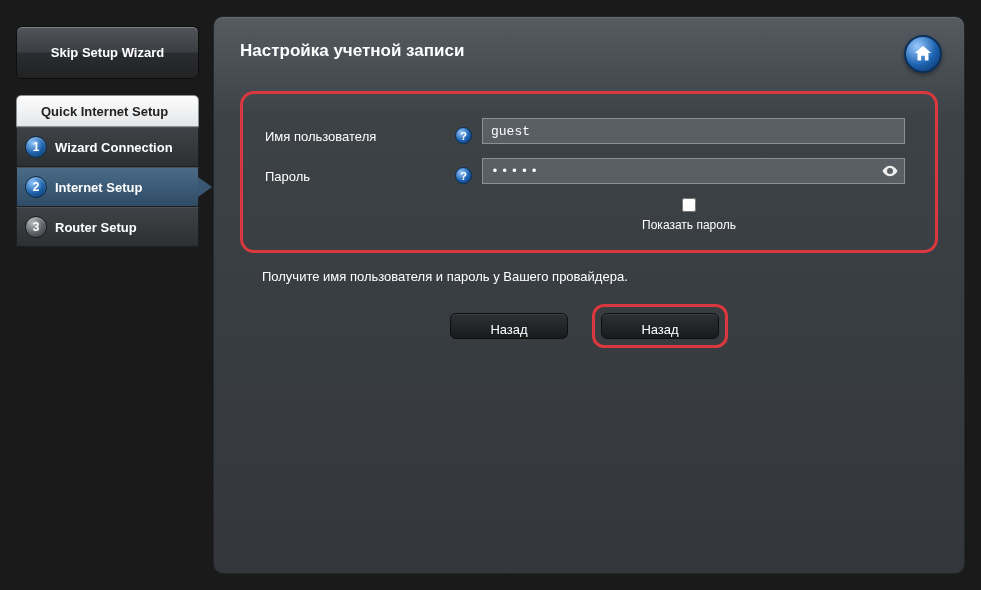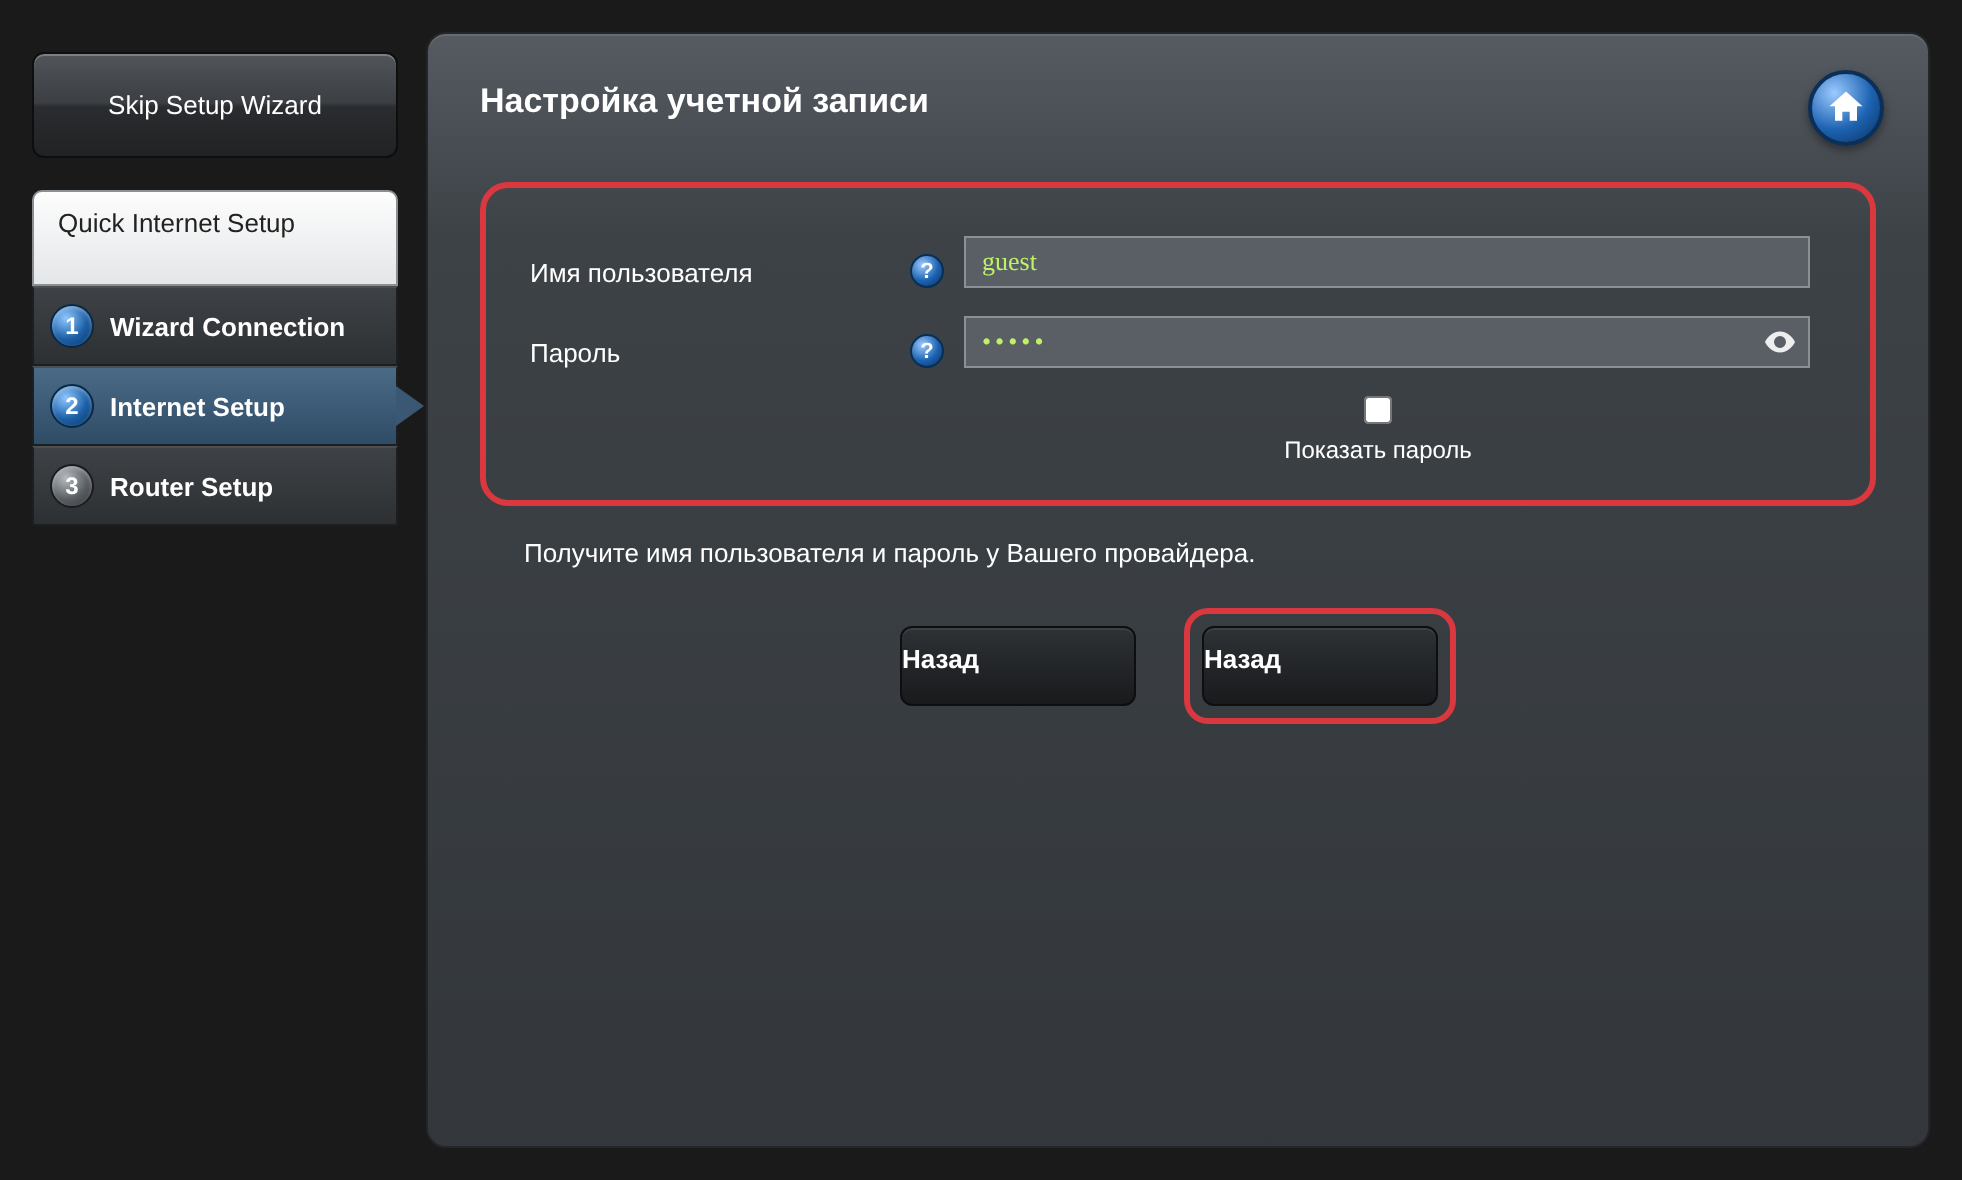--- a/index.html
+++ b/index.html
@@ -23,36 +23,36 @@
     padding-top: 10px;
   }
   .skip-btn {
     display: block;
     width: 100%;
     height: 53px;
     background: linear-gradient(#515559, #3b3e42 48%, #2a2c2f 52%, #202224);
     border: 1px solid #0e0e0e;
     border-radius: 6px;
     color: #fff;
-    font-weight: normal;
+    font-weight: bold;
     font-size: 13px;
     text-align: center;
     line-height: 51px;
     box-shadow: inset 0 1px 0 rgba(255,255,255,.25);
     margin-bottom: 16px;
     cursor: pointer;
   }
   .qis-head {
     background: linear-gradient(#fdfdfd, #e4e6e8);
     color: #222;
-    font-weight: normal;
-    font-size: 13px;
-    height: 48px;
+    font-weight: bold;
+    font-size: 13px;
+    height: 32px;
     line-height: 32px;
-    padding-left: 12px;
+    padding-left: 24px;
     border-radius: 5px 5px 0 0;
     border: 1px solid #8a8f94;
   }
   .step {
     height: 40px;
     display: flex;
     align-items: center;
     gap: 8px;
     padding-left: 8px;
     background: linear-gradient(#3e4246, #2d3033);
@@ -151,23 +151,23 @@
     font-weight: bold;
     text-align: center;
     line-height: 16px;
     cursor: pointer;
   }
   .text-input {
     flex: 1;
     height: 26px;
     border: 1px solid #8b9095;
     background: #595f65;
-    color: #bef264;
+    color: #ffffff;
     padding: 0 8px;
-    font-family: Liberation Serif, serif;
+    font-family: Liberation Mono, monospace;
     font-size: 13px;
   }
   .pw-wrap { flex: 1; position: relative; display:flex; }
   .pw-wrap .text-input { flex:1; padding-right: 30px; letter-spacing: 2px; }
   .eye {
     position: absolute;
     right: 6px; top: 4px;
     width: 18px; height: 18px;
     cursor: pointer;
   }
@@ -185,27 +185,28 @@
   .hint { font-size:13px; margin: 6px 0 20px 22px; }
 
   .buttons {
     display:flex;
     justify-content:center;
     gap: 24px;
     align-items:center;
   }
   .btn {
     width: 118px;
-    height: 40px;
+    height: 26px;
     line-height: 32px;
+    text-align:center;
     background: linear-gradient(#2e3135,#181a1c);
     border: 1px solid #0d0e0f;
     border-radius: 6px;
     color:#fff;
-    font-weight:bold;
+    font-weight:normal;
     font-size:13px;
     cursor:pointer;
     box-shadow: inset 0 1px 0 rgba(255,255,255,.08);
   }
   .btn-callout {
     border: 3px solid #d9383f;
     border-radius: 12px;
     padding: 6px;
   }
 </style>

